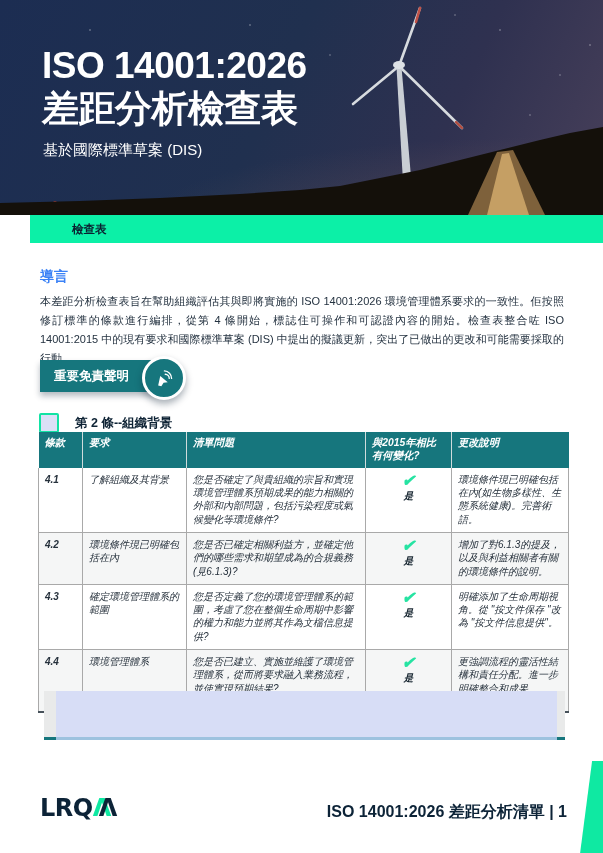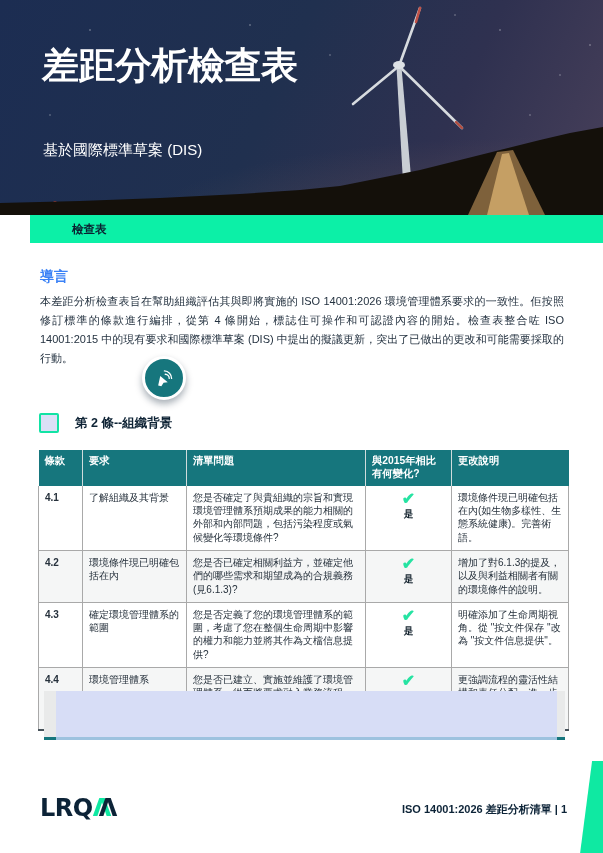--- a/index.html
+++ b/index.html
@@ -35,22 +35,22 @@
       background:#16767d;border:3px solid #ffffff;box-shadow:0 4px 7px rgba(10,30,50,.35);
       display:flex;align-items:center;justify-content:center;}
 
   
   .section-header{position:absolute;left:39px;top:413px;display:flex;align-items:center;}
   .section-checkbox{width:16px;height:16px;background:#dbe0f7;border:2px solid #12e3a4;
       border-radius:2px;}
   .section-title{margin-left:16px;font-size:12.5px;font-weight:800;color:#0e2335;}
 
   
-  table.gap{position:absolute;left:38px;top:450px;width:530px;border-collapse:collapse;
-      table-layout:fixed;}
+  table.gap{position:absolute;left:38px;top:432px;width:530px;border-collapse:collapse;
+      table-layout:fixed;font-style:italic;}
   table.gap th{background:#16767d;color:#ffffff;font-size:10.3px;font-weight:700;
       text-align:left;vertical-align:top;padding:4px 6px 5px 6px;
       border-right:1px solid #cfdcdc;line-height:1.3;}
   table.gap th:last-child{border-right:none;}
   table.gap td{font-size:10px;line-height:1.33;color:#26313c;vertical-align:top;
       padding:5px 6px 6px 6px;border:1px solid #a9a9a9;border-top:none;background:#fff;}
   table.gap tr.alt td{background:#f5f6f6;}
   table.gap tr.last td{border-bottom:2px solid #47525a;}
   td.clause{font-weight:700;}
   td.changecell{text-align:center;vertical-align:middle;}
@@ -61,21 +61,21 @@
   .note-row{position:absolute;left:44px;top:691px;width:521px;height:49px;display:flex;}
   .note-gray{background:#e9eaea;border-bottom:3px solid #16767d;}
   .note-gray.l{width:12px;} .note-gray.r{width:8px;}
   .note-field{flex:1;background:#d7ddf6;border-bottom:3px solid #9dc2df;}
 
   
   .logo{position:absolute;left:40px;top:794px;font-size:24px;font-weight:900;
       color:#0c2337;letter-spacing:-0.5px;font-family:"DejaVu Sans",sans-serif;}
   .logo .a-green{color:#0fe9a2;}
   .logo .a-navy{color:#0c2337;margin-left:-16px;position:relative;left:4px;}
-  .page-num{position:absolute;top:802px;right:36px;font-size:11px;font-weight:700;color:#0c2337;}
+  .page-num{position:absolute;top:802px;right:36px;font-size:16px;font-weight:700;color:#0c2337;}
   .corner{position:absolute;right:0;bottom:0;width:26px;height:92px;background:#0fe9a2;
       clip-path:polygon(58% 0,100% 0,100% 100%,12% 100%);}
 </style>
 </head>
 <body>
 
 <div class="page">
 
   <div class="hero">
     <svg width="603" height="215" viewBox="0 0 603 215">
@@ -103,33 +103,35 @@
         <ellipse cx="399" cy="65" rx="6" ry="4" fill="#dde1e5"></ellipse>
       </g>
       <circle cx="55" cy="203" r="2" fill="#cc4a3c" opacity="0.85"></circle>
       <g>
         <path d="M0,203 L80,201 L160,198 L240,194 L300,190 L340,186 L380,178 L420,170 L460,160 L500,150 L540,140 L570,133 L603,127 L603,215 L0,215 Z" fill="#14100a"></path>
         <polygon points="497,152 513,150 545,215 468,215" fill="#8a6a40" opacity="0.9"></polygon>
         <polygon points="502,154 509,153 529,215 487,215" fill="#c9a266" opacity="0.95"></polygon>
       </g>
     </svg>
     <div class="hero-title">
+      <div>ISO 14001:2026</div>
       <div>差距分析檢查表</div>
     </div>
     <div class="hero-sub">基於國際標準草案 (DIS)</div>
   </div>
 
   <div class="band">
     <span class="band-label">檢查表</span>
   </div>
 
   <div class="intro-heading">導言</div>
   <div class="intro-paragraph">本差距分析檢查表旨在幫助組織評估其與即將實施的 ISO 14001:2026 環境管理體系要求的一致性。佢按照修訂標準的條款進行編排，從第 4 條開始，標誌住可操作和可認證內容的開始。檢查表整合咗 ISO 14001:2015 中的現有要求和國際標準草案 (DIS) 中提出的擬議更新，突出了已做出的更改和可能需要採取的行動。</div>
 
   <div class="disclaimer">
+    <div class="btn-rect">重要免責聲明</div>
     <div class="btn-circle">
       <svg width="20" height="20" viewBox="0 0 24 24">
         <g stroke="#ffffff" fill="none" stroke-width="1.6" stroke-linecap="round">
           <path d="M13.5 7.5 a5 5 0 0 1 4.8 5"></path>
           <path d="M12.5 3.5 a9 9 0 0 1 8.6 9"></path>
         </g>
         <path d="M5 21 L7.5 9.5 L16.5 17 L11.5 17.6 L8.8 21.8 Z" fill="#ffffff"></path>
       </svg>
     </div>
   </div>

